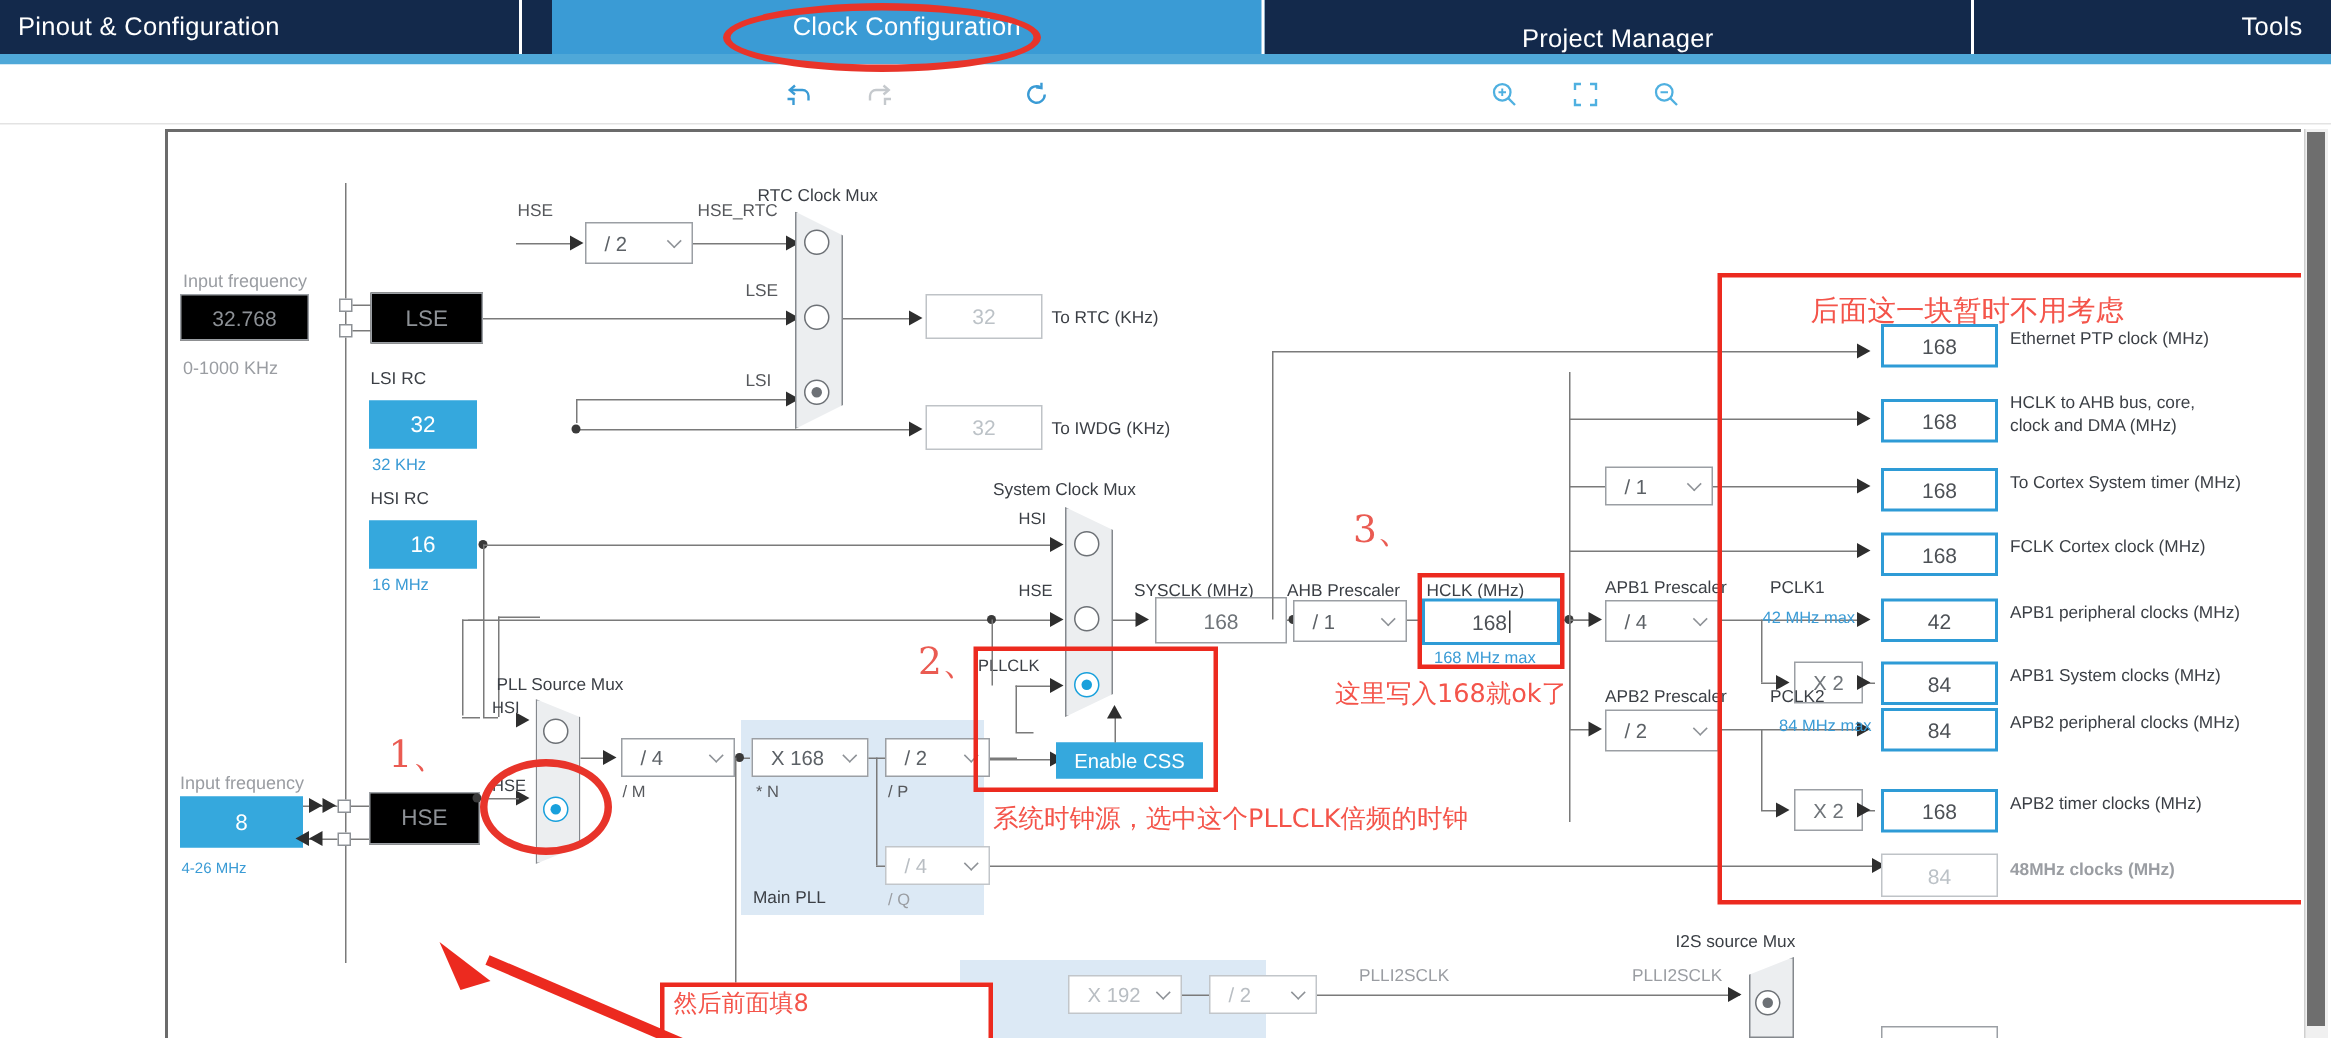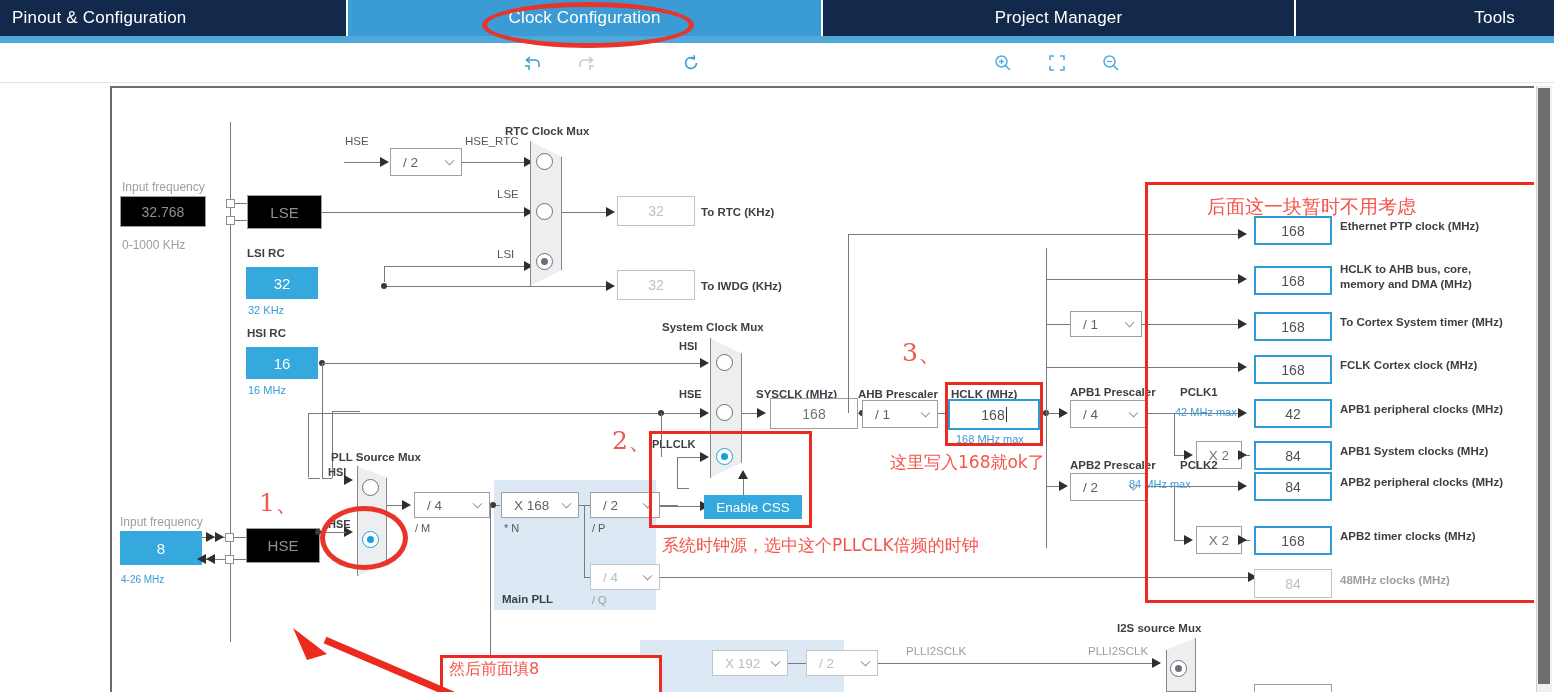--- a/index.html
+++ b/index.html
@@ -17,24 +17,24 @@
     background:#13294b; display:flex;
   }
   .tab {
     height:36px; display:flex; align-items:center;
     color:#ffffff; font-size:17px; letter-spacing:.2px;
     border-right:2px solid #ffffff;
     position:relative;
   }
   .tab.left   { justify-content:flex-start; padding-left:12px; }
   .tab.center { justify-content:center; }
-  .tab.active { background:#3a9bd5; }
+  .tab.active { background:#3a9bd5;margin-left:20px; }
   #tab-0 { width:348px; }
   #tab-1 { width:475px; }
-  #tab-2 { width:473px; }
+  #tab-2 { width:473px;align-items:flex-end; }
   #tab-3 { width:219px; justify-content:flex-end; padding-right:0; border-right:none; }
   #tabstrip-under {
     position:absolute; left:0; top:36px; width:1554px; height:7px;
     background:#4fa8d8;
   }
 
   
   #tab-circle {
     position:absolute; left:482px; top:2px; width:212px; height:46px;
     border:5px solid #e8342a; border-radius:50%;
@@ -88,21 +88,21 @@
   .wire.h { height:1px; }
   .wire.v { width:1px; }
   .dot   { position:absolute; width:6px; height:6px; border-radius:50%;
            background:#3a3a3a; }
   .arrow { position:absolute; width:0; height:0;
            border-top:5px solid transparent; border-bottom:5px solid transparent;
            border-left:9px solid #2e2e2e; }
   .arrow.left { border-left:none; border-right:9px solid #2e2e2e; }
 
   .lbl { position:absolute; color:#56585c; font-size:11.5px; white-space:nowrap; }
-  .lbl.bold { font-weight:bold; color:#3b3f45; }
+  .lbl.bold { font-weight:normal; color:#3b3f45; }
   .lbl.blue{ color:#3a9bd5; }
   .lbl.gray{ color:#9a9da2; }
 
   
   .box {
     position:absolute; display:flex; align-items:center; justify-content:center;
     background:#ffffff; border:1px solid #9b9fa4; color:#6f7479;
     font-size:14px;
   }
   .box.readonly { background:#000000; color:#8d9196; }
@@ -447,21 +447,21 @@
   <div class="arrow" style="left:1126px; top:231px;"></div>
 
   <div class="wire h" style="left:934px; top:279px; width:196px;"></div>
   <div class="arrow" style="left:1126px; top:274px;"></div>
 
   <div class="box hl" style="left:1142px; top:128px; width:78px; height:29px;">168</div>
   <div class="lbl bold" style="left:1228px; top:132px;">Ethernet PTP clock (MHz)</div>
 
   <div class="box hl" style="left:1142px; top:178px; width:78px; height:29px;">168</div>
   <div class="lbl bold" style="left:1228px; top:174px; line-height:15px; white-space:pre;">HCLK to AHB bus, core,
-memory and DMA (MHz)</div>
+clock and DMA (MHz)</div>
 
   <div class="box hl" style="left:1142px; top:224px; width:78px; height:29px;">168</div>
   <div class="lbl bold" style="left:1228px; top:228px;">To Cortex System timer (MHz)</div>
 
   <div class="box hl" style="left:1142px; top:267px; width:78px; height:29px;">168</div>
   <div class="lbl bold" style="left:1228px; top:271px;">FCLK Cortex clock (MHz)</div>
 
   <div class="lbl bold" style="left:958px; top:298px;">APB1 Prescaler</div>
   <div class="wire h" style="left:934px; top:325px; width:20px;"></div>
   <div class="arrow" style="left:947px; top:320px;"></div>
@@ -489,21 +489,21 @@
   <div class="wire v" style="left:934px; top:325px; height:73px;"></div>
   <div class="wire h" style="left:934px; top:398px; width:20px;"></div>
   <div class="arrow" style="left:947px; top:393px;"></div>
   <div class="dd" style="left:958px; top:385px; width:76px; height:28px;">
         <span>/ 2</span>
         <i class="chev"></i>
       </div>
   <div class="lbl bold" style="left:1068px; top:371px;">PCLK2</div>
   <div class="wire h" style="left:1034px; top:398px; width:96px;"></div>
   <div class="arrow" style="left:1126px; top:393px;"></div>
-  <div class="lbl blue" style="left:1017px; top:390px; font-size:11px;">84 MHz max</div>
+  <div class="lbl blue" style="left:1074px; top:390px; font-size:11px;">84 MHz max</div>
   <div class="box hl" style="left:1142px; top:384px; width:78px; height:29px;">84</div>
   <div class="lbl bold" style="left:1228px; top:388px;">APB2 peripheral clocks (MHz)</div>
 
   <div class="wire v" style="left:1062px; top:398px; height:54px;"></div>
   <div class="wire h" style="left:1062px; top:452px; width:16px;"></div>
   <div class="arrow" style="left:1072px; top:447px;"></div>
   <div class="box" style="left:1084px; top:438px; width:46px; height:28px; font-size:13.5px;">X 2</div>
   <div class="wire h" style="left:1130px; top:452px; width:8px;"></div>
   <div class="arrow" style="left:1126px; top:447px;"></div>
   <div class="box hl" style="left:1142px; top:438px; width:78px; height:29px;">168</div>

